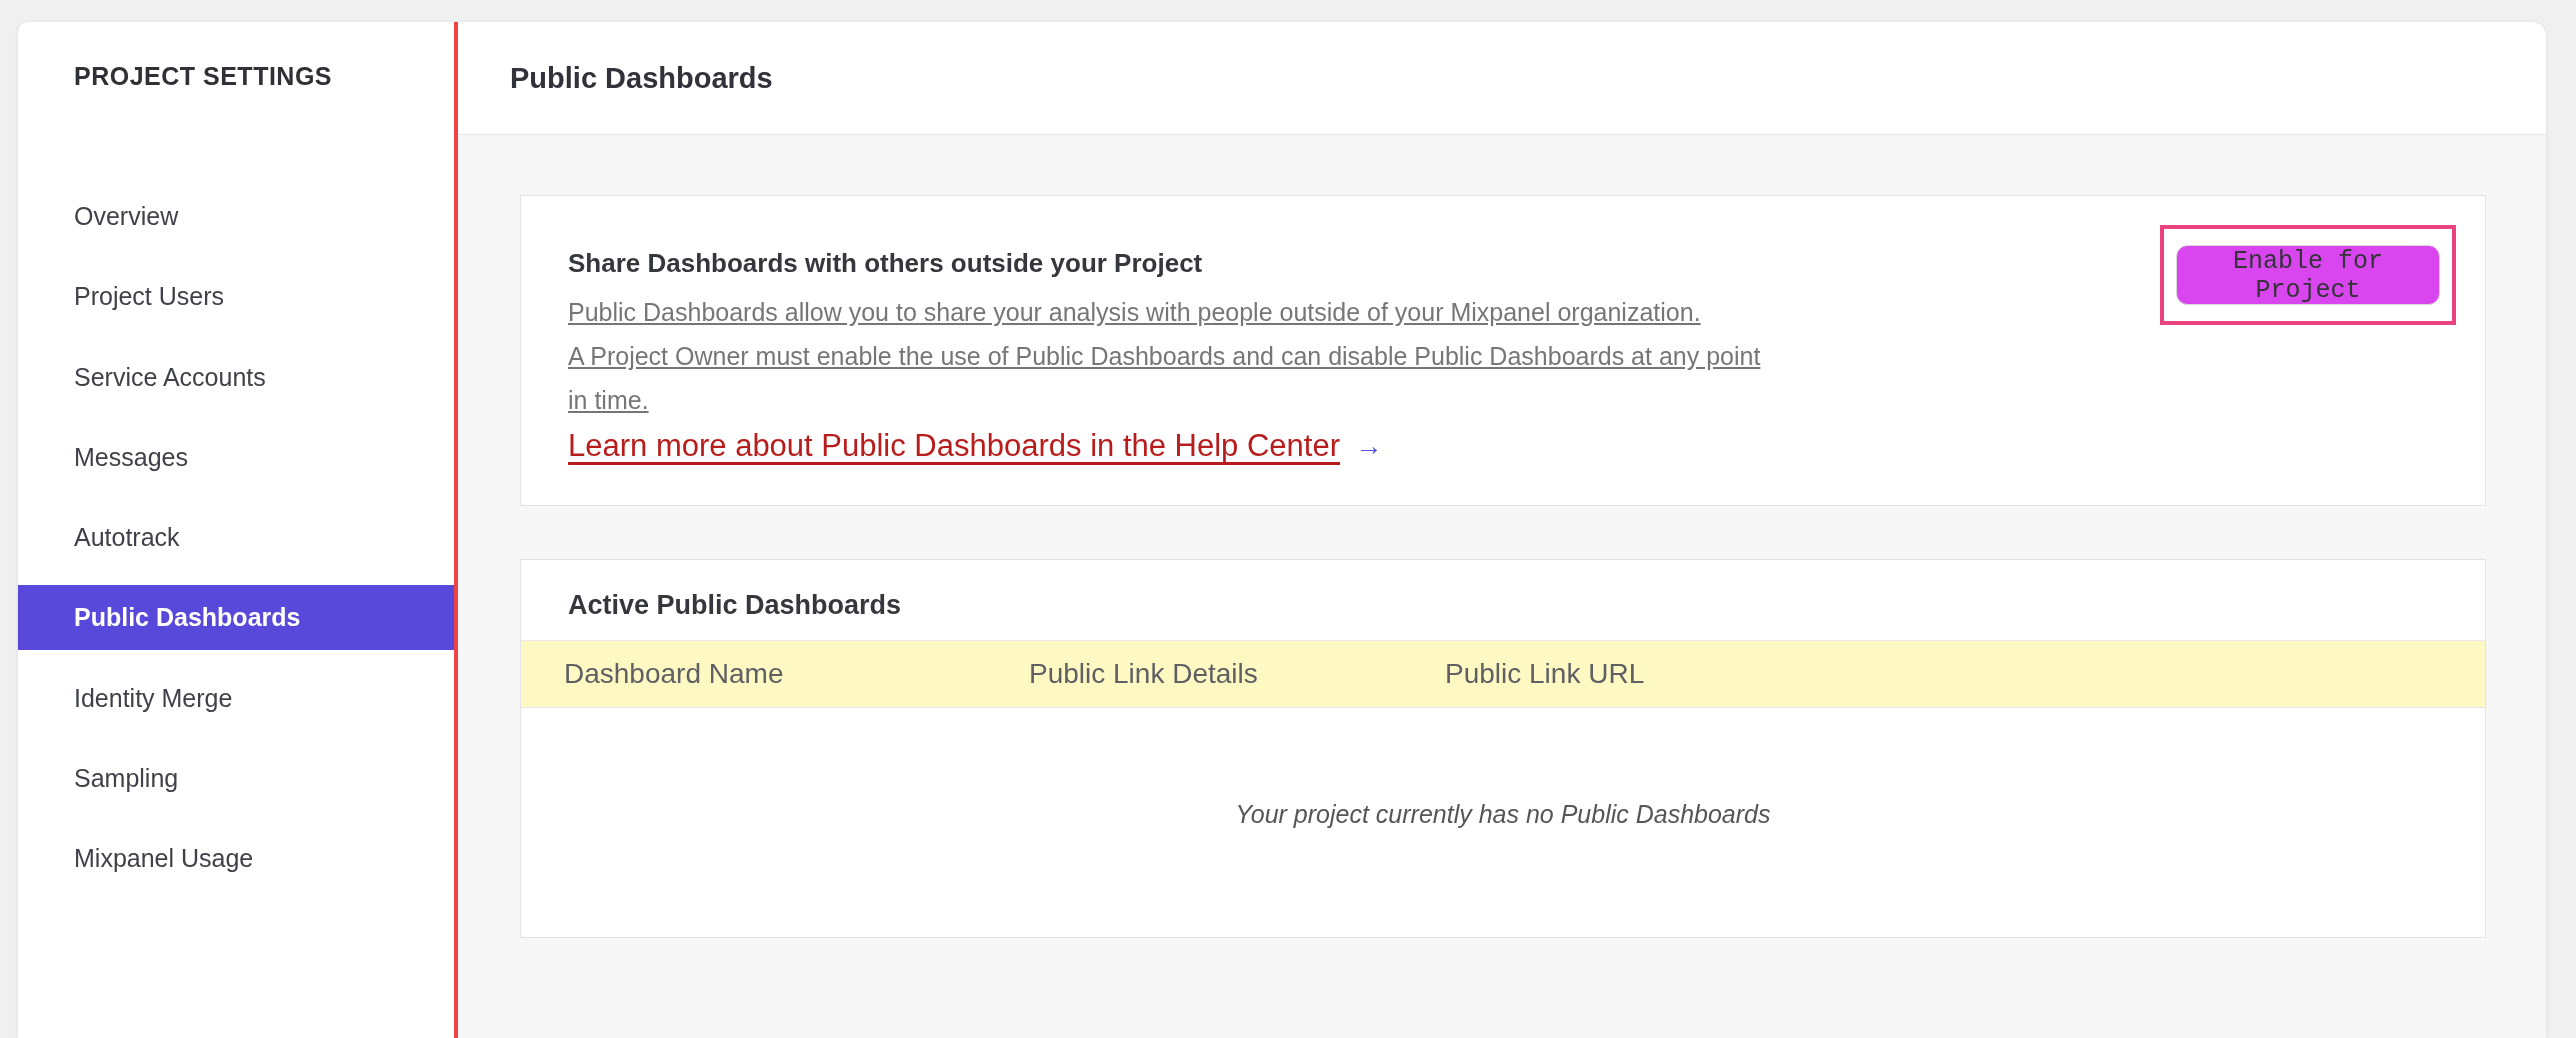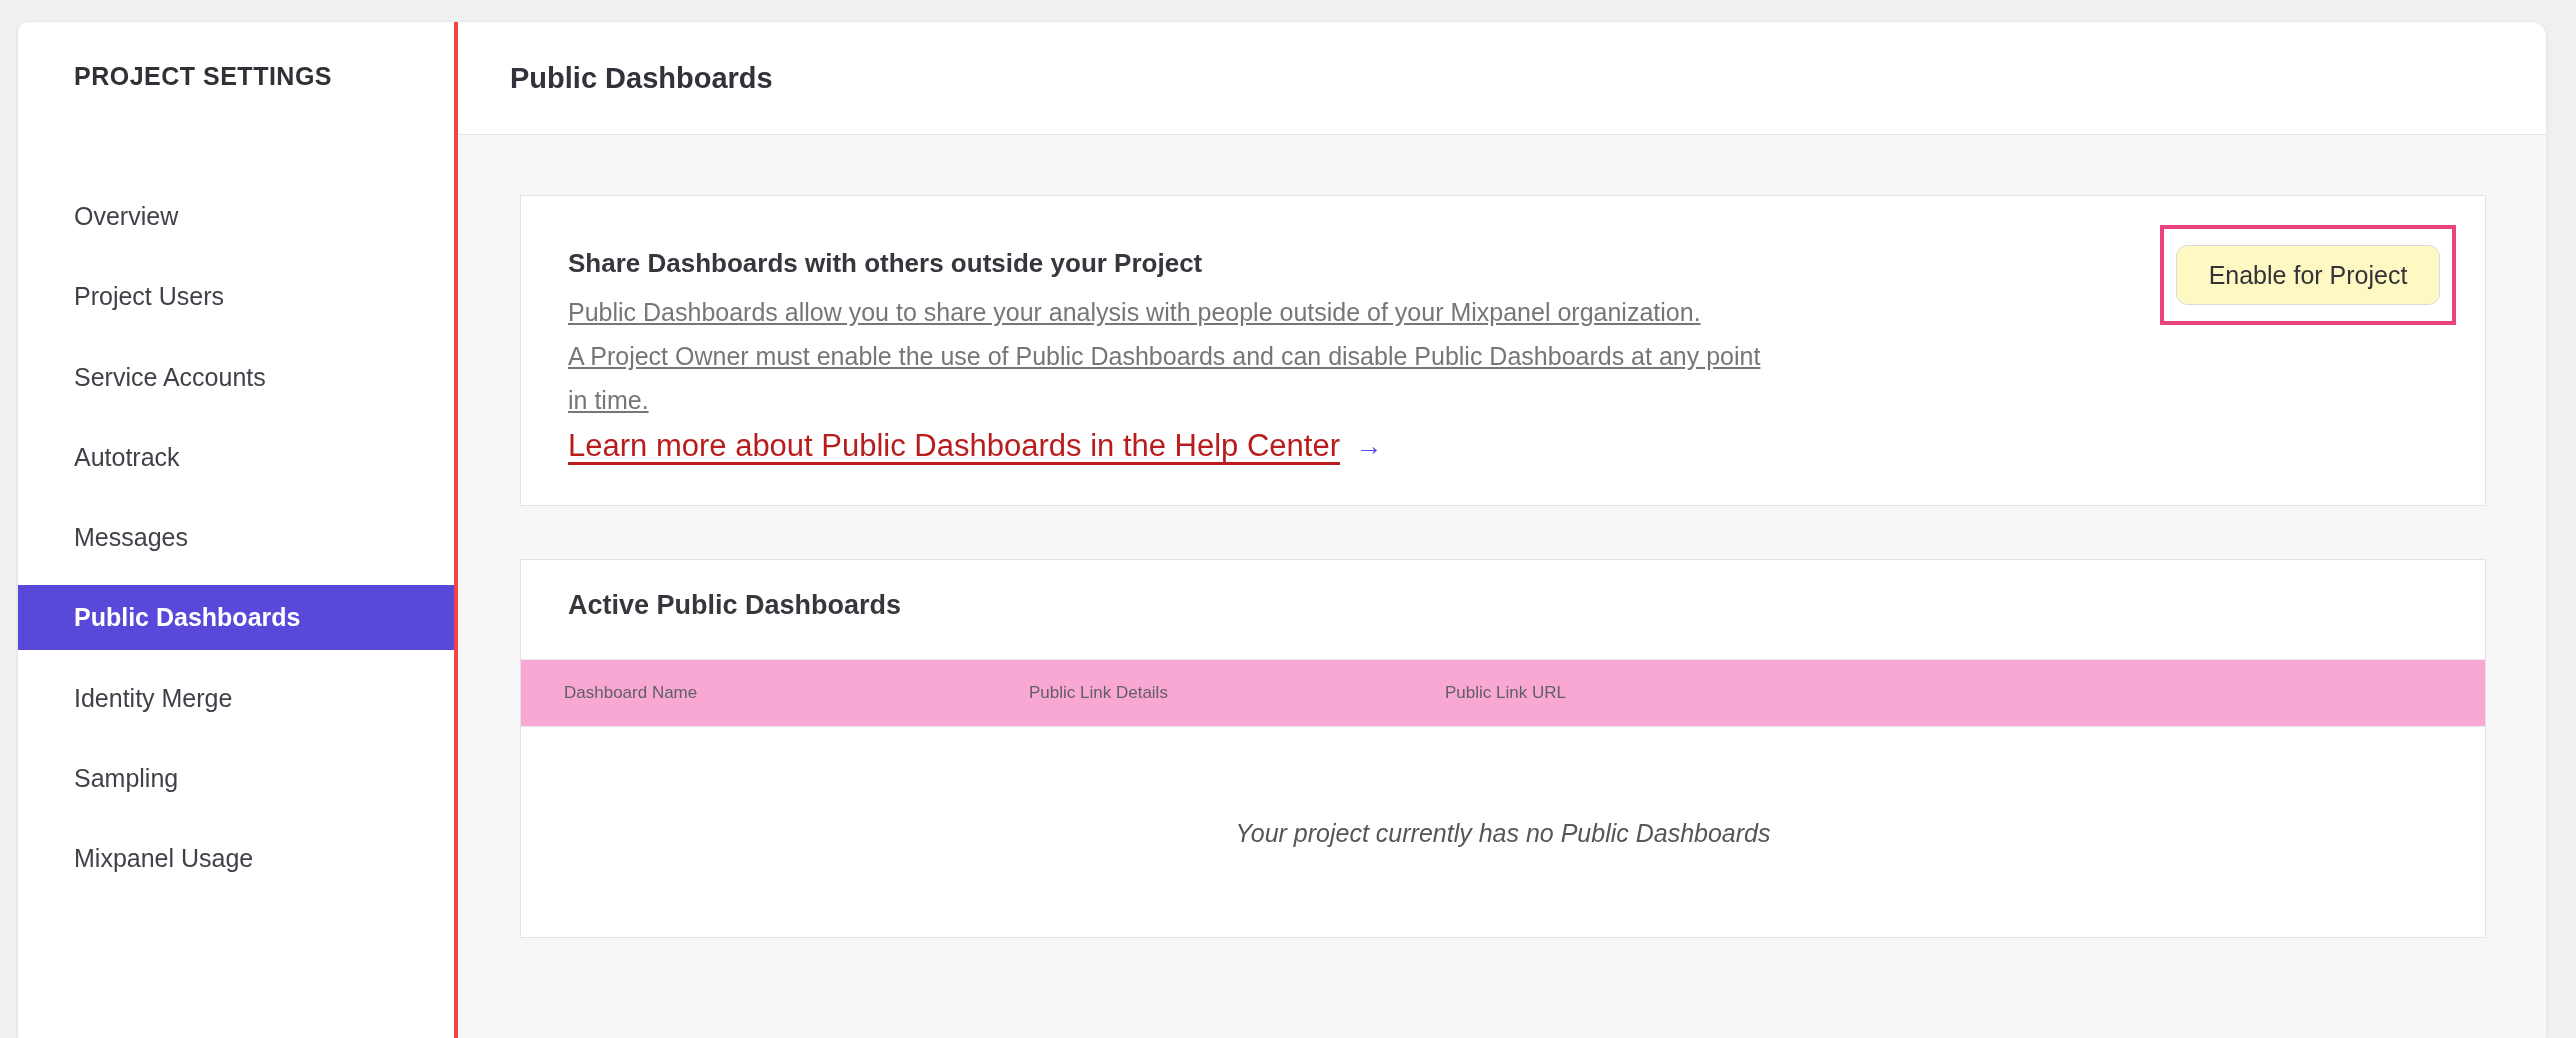--- a/index.html
+++ b/index.html
@@ -74,36 +74,36 @@
   }
   .arrow-icon { margin-left: 15.3px; font-size: 27px; color: #574fe0; line-height: 1; }
   .annotation {
     position: absolute; top: 29px; right: 29px;
     width: 296px; height: 100px;
     border: 4.8px solid #e8437f;
     display: flex; align-items: center; justify-content: center;
   }
   .enable-btn {
     width: 264px; height: 60px;
-    background: #fef9c3;
+    background: #d946ef;
     border: 1px solid #d9d9dc; border-radius: 11.4px;
-    font-family: Liberation Sans, sans-serif; font-size: 25px; color: #333338;
+    font-family: Liberation Mono, monospace; font-size: 25px; color: #333338;
     cursor: pointer;
   }
   
   .dash-card { margin-top: 53px; height: 379px; padding-top: 26px; }
   .dash-title { font-size: 27px; font-weight: 700; color: #36373d; line-height: 38px; padding-left: 47px; }
   .table-header {
-    margin-top: 35px; height: 68px;
-    background: #f9a8d4;
+    margin-top: 16px; height: 68px;
+    background: #fef9c3;
     border-top: 1px solid #ebebed;
     border-bottom: 1px solid #e7e7e9;
     display: flex; align-items: center;
     padding-left: 43px;
-    font-size: 17px; color: #5f5f64;
+    font-size: 28px; color: #5f5f64;
   }
   .th-1 { width: 465px; }
   .th-2 { width: 416px; }
   .th-3 { flex: 1; }
   .empty-state {
     height: 212px;
     display: flex; align-items: center; justify-content: center;
     font-style: italic; font-size: 25px; color: #55555a;
   }
 </style>
@@ -111,22 +111,22 @@
 <body>
 
 <div class="panel">
 
   <aside class="sidebar">
     <div class="sidebar-title">PROJECT SETTINGS</div>
     <nav class="nav">
       <div class="nav-item">Overview</div>
       <div class="nav-item">Project Users</div>
       <div class="nav-item">Service Accounts</div>
+      <div class="nav-item">Messages</div>
       <div class="nav-item">Autotrack</div>
-      <div class="nav-item">Messages</div>
       <div class="nav-item active">Public Dashboards</div>
       <div class="nav-item">Identity Merge</div>
       <div class="nav-item">Sampling</div>
       <div class="nav-item">Mixpanel Usage</div>
     </nav>
   </aside>
 
   <section class="main">
     <header class="main-header">
       <h1 class="page-title">Public Dashboards</h1>

